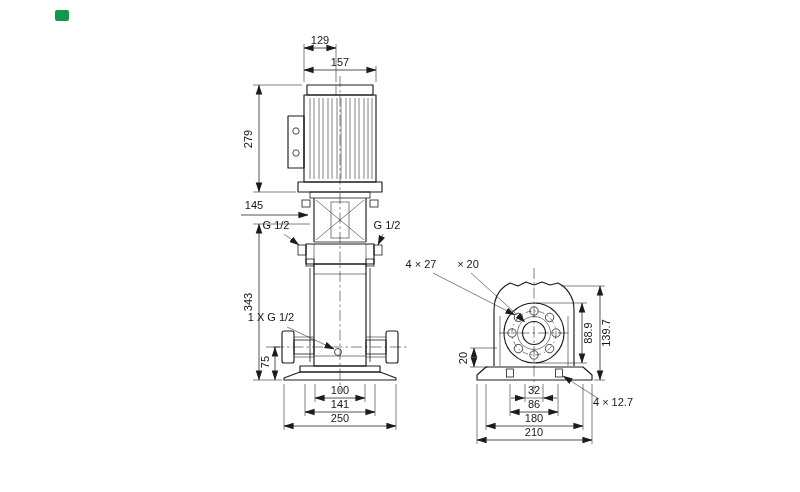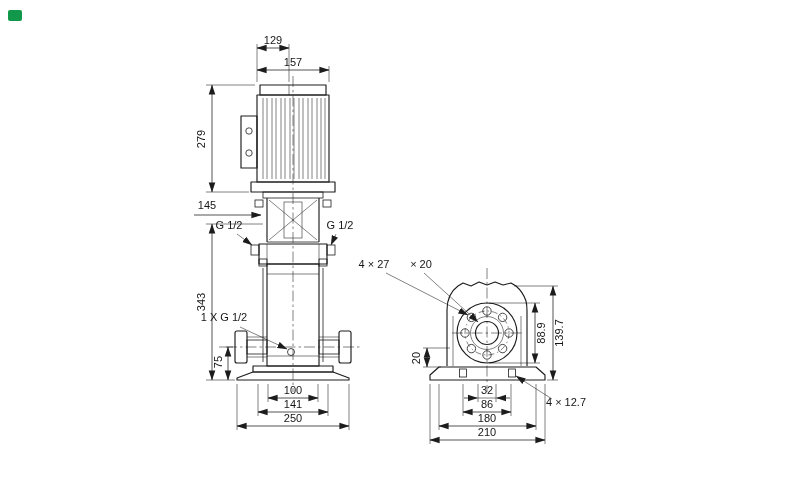--- a/index.html
+++ b/index.html
@@ -1,16 +1,16 @@
 <!DOCTYPE html>
 <html><head>
 <meta charset="utf-8">
 <style>
   html,body{margin:0;padding:0;background:#ffffff;}
-  .page{position:relative;width:740px;height:492px;background:#ffffff;overflow:hidden;font-family:"Liberation Sans",sans-serif;}
+  .page{position:relative;width:740px;height:492px;background:#ffffff;overflow:hidden;font-family:"Liberation Sans",sans-serif;margin-left:47px;}
   svg{display:block;}
   svg text{font-family:"Liberation Sans",sans-serif;font-size:11px;fill:#161616;}
   .ol{fill:none;stroke:#1c1c1c;stroke-width:1.15;stroke-linejoin:round;}
   .md{fill:none;stroke:#1c1c1c;stroke-width:0.8;}
   .thin{fill:none;stroke:#1c1c1c;stroke-width:0.55;}
   .dim{fill:none;stroke:#1c1c1c;stroke-width:0.75;}
   .cl{fill:none;stroke:#1c1c1c;stroke-width:0.55;stroke-dasharray:11 3 2.5 3;}
   .bc{fill:none;stroke:#1c1c1c;stroke-width:0.55;stroke-dasharray:6 3 1.5 3;}
 </style>
 </head>

